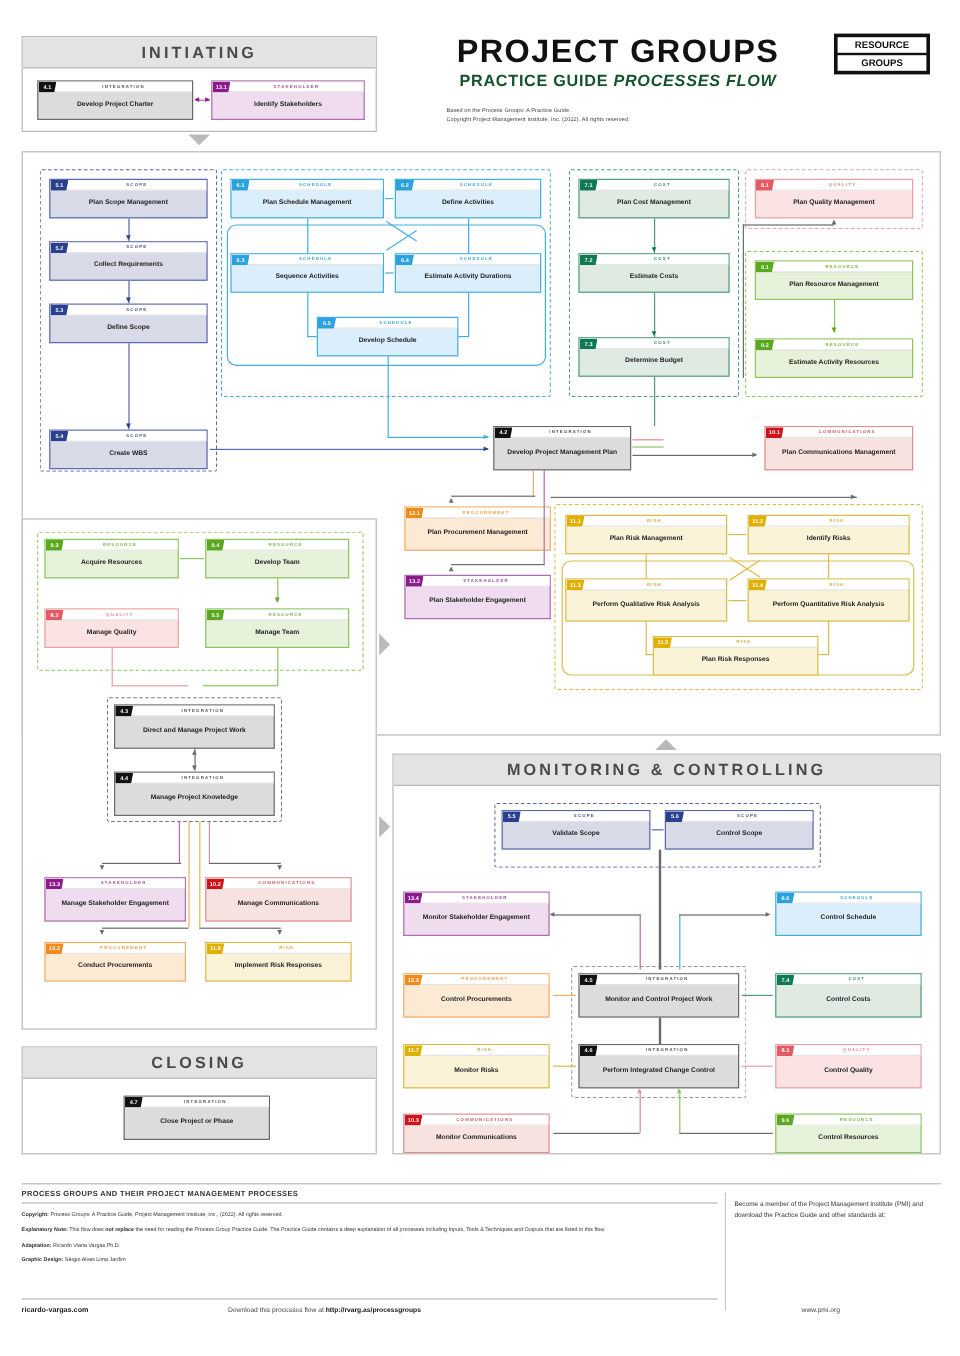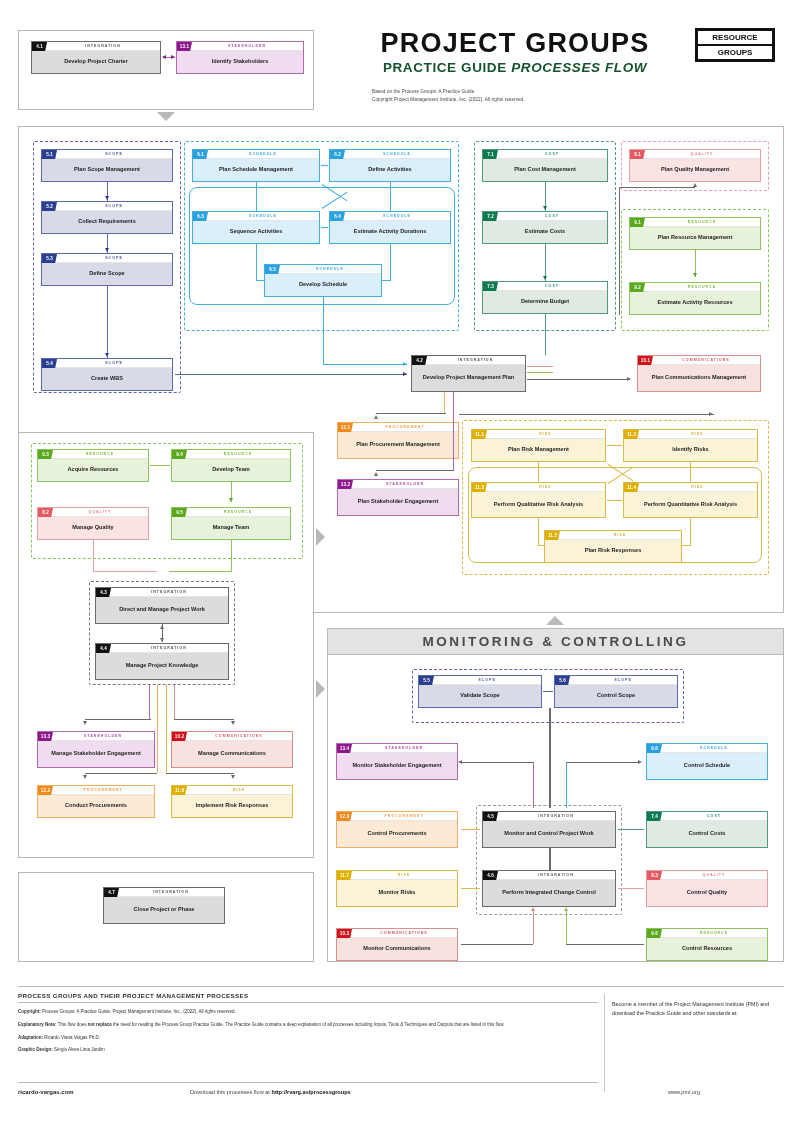--- a/index.html
+++ b/index.html
@@ -136,20 +136,21 @@
   <div class="logo">
     <div class="logo-row">
       <span>RESOURCE</span>
     </div>
     <div class="logo-row">
       <span>GROUPS</span>
     </div>
   </div>
 
   <div class="group" style="left:18px; top:30px; width:296px; height:80px;">
+    <div class="group-hd">INITIATING</div>
     <div class="group-body" style="height:53px;">
 
       <div class="proc ka-integration" style="left:12px; top:10px; width:130px; height:33px;">
         <div class="proc-top">
           <div class="proc-num">4.1</div>
           <div class="proc-ka">INTEGRATION</div>
         </div>
         <div class="proc-name">Develop Project Charter</div>
       </div>
 
@@ -635,20 +636,21 @@
       <div class="ln h" style="left:133px; top:289px; width:72px;"></div>
       <div class="ar u" style="left:202.5px; top:252px; border-bottom-color:#dd8e90;"></div>
       <div class="ln v c-res" style="left:238px; top:256px; height:33px;"></div>
       <div class="ln h" style="left:238px; top:289px; width:78px;"></div>
       <div class="ar u" style="left:235.5px; top:252px; border-bottom-color:#8cc45e;"></div>
     </div>
   </div>
   <div class="gharrow-u" style="left:546px; top:616px;"></div>
 
   <div class="group" style="left:18px; top:872px; width:296px; height:90px;">
+    <div class="group-hd">CLOSING</div>
     <div class="group-body" style="height:63px;">
       <div class="proc ka-integration" style="left:84px; top:14px; width:122px; height:37px;">
         <div class="proc-top">
             <div class="proc-num">4.7</div>
             <div class="proc-ka">INTEGRATION</div>
           </div>
         <div class="proc-name">Close Project or Phase</div>
       </div>
     </div>
   </div>

